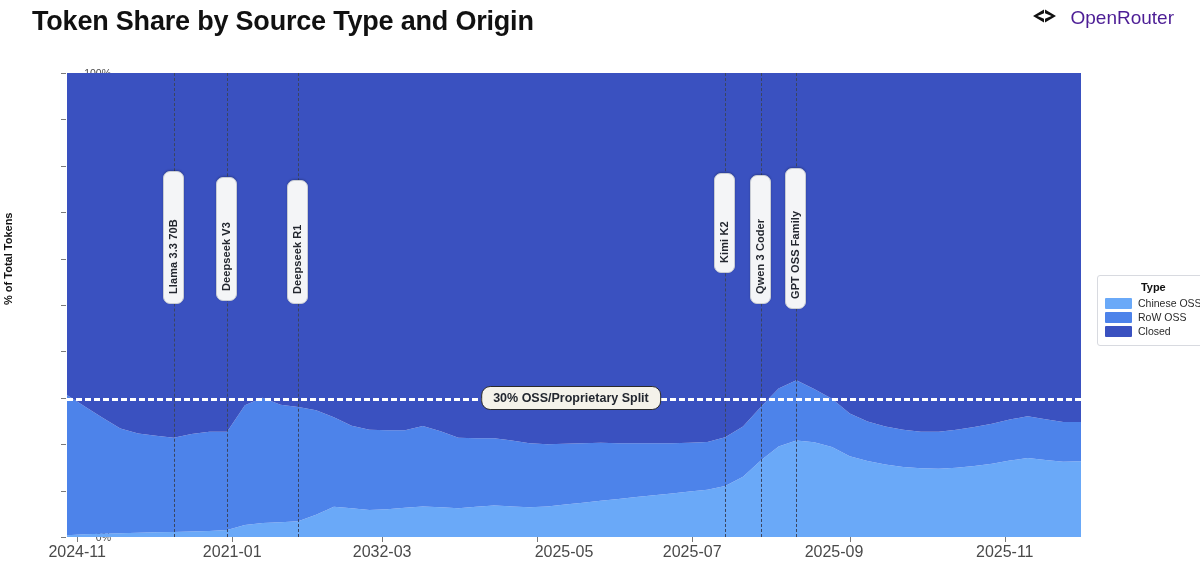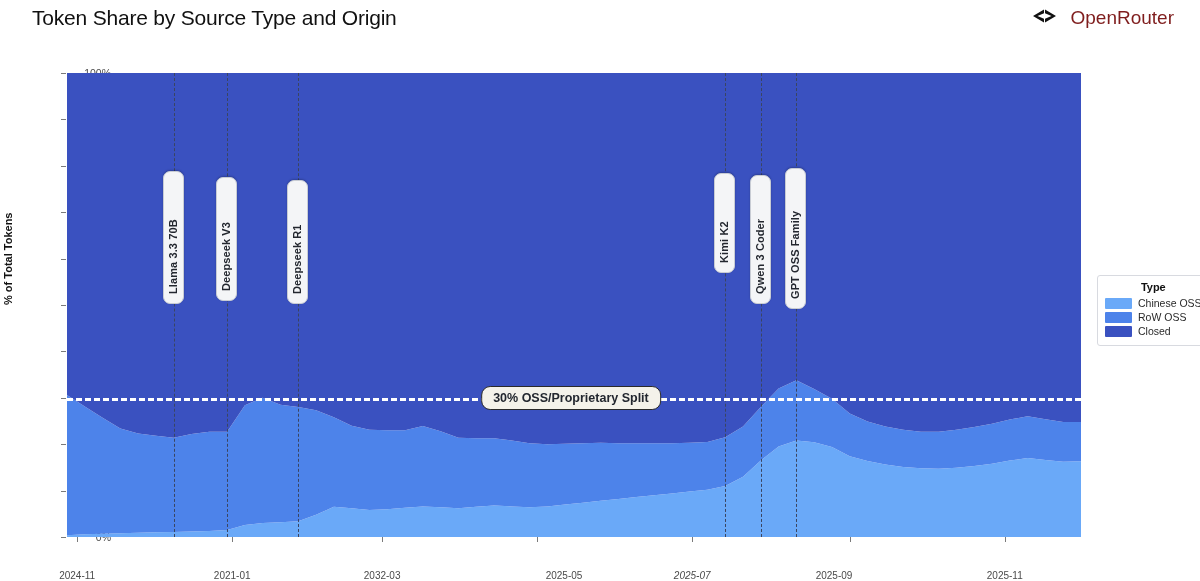--- a/index.html
+++ b/index.html
@@ -18,36 +18,36 @@
 
   
   #header {
     position: absolute;
     left: 0; top: 0;
     width: 1200px; height: 48px;
   }
   #chart-title {
     position: absolute;
     left: 32px; top: 6px;
-    font-size: 21px;
-    font-weight: normal;
+    font-size: 27px;
+    font-weight: bold;
     letter-spacing: -0.2px;
     color: #111111;
     white-space: nowrap;
   }
   #brand {
     position: absolute;
     right: 26px; top: 5px;
     display: flex;
     align-items: center;
     gap: 9px;
   }
   #brand-name {
     font-size: 19px;
-    color: #7f1d1d;
+    color: #4c1d95;
     white-space: nowrap;
   }
   #brand-logo { display: block; }
 
   
   #plot-frame {
     position: absolute;
     left: 67px; top: 73px;
     width: 1014px; height: 464px;
   }
@@ -71,25 +71,24 @@
   }
   .y-tick-mark {
     position: absolute;
     left: 61px;
     width: 5px; height: 1px;
     background: #7a7a7a;
   }
   .x-tick-label {
     position: absolute;
     top: 543px;
-    font-size: 10px;
+    font-size: 16px;
     color: #4a4a4a;
     white-space: nowrap;
     transform: translateX(-50%);
-    margin-top: 27px;
   }
   .x-tick-mark {
     position: absolute;
     top: 537px;
     width: 1px; height: 5px;
     background: #7a7a7a;
   }
   #y-axis-title {
     position: absolute;
     left: 2px; top: 305px;
@@ -235,21 +234,21 @@
   </div>
 <div id="x-axis">
     <div class="x-tick-label" style="left: 77.1654px;">2024-11</div>
     <div class="x-tick-mark" style="left: 77.1654px;"></div>
     <div class="x-tick-label" style="left: 232.188px;">2021-01</div>
     <div class="x-tick-mark" style="left: 232.188px;"></div>
     <div class="x-tick-label" style="left: 382.128px;">2032-03</div>
     <div class="x-tick-mark" style="left: 382.128px;"></div>
     <div class="x-tick-label" style="left: 564px;">2025-05</div>
     <div class="x-tick-mark" style="left: 537.15px;"></div>
-    <div class="x-tick-label" style="left: 692.173px; font-style: italic;">2025-07</div>
+    <div class="x-tick-label" style="left: 692.173px;">2025-07</div>
     <div class="x-tick-mark" style="left: 692.173px;"></div>
     <div class="x-tick-label" style="left: 834px;">2025-09</div>
     <div class="x-tick-mark" style="left: 849.737px;"></div>
     <div class="x-tick-label" style="left: 1004.76px;">2025-11</div>
     <div class="x-tick-mark" style="left: 1004.76px;"></div>
   </div>
 
 <div id="plot-frame">
   <div id="plot-clip">
     <svg id="area-svg" width="1014" height="464" viewBox="0 0 1014 464" preserveAspectRatio="none">

